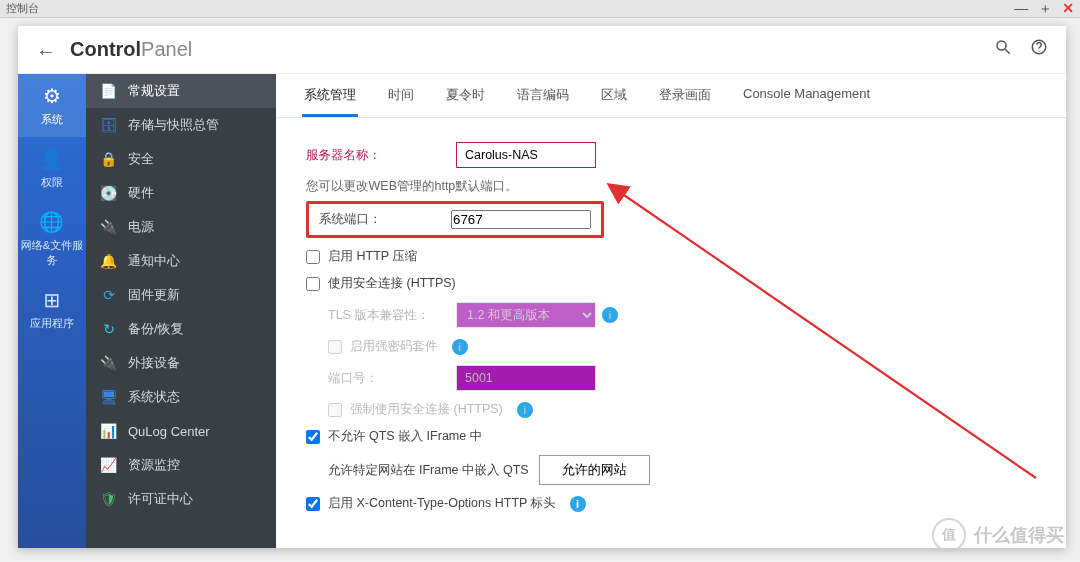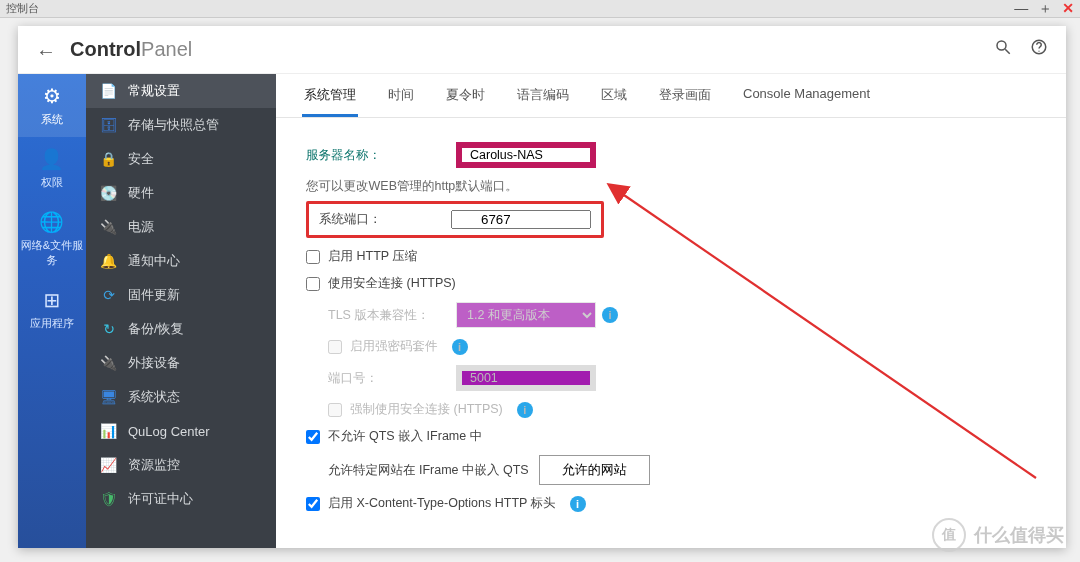--- a/index.html
+++ b/index.html
@@ -29,22 +29,22 @@
   .sidenav .sicon { width:18px; height:18px; display:inline-flex; align-items:center; justify-content:center; font-size:14px; border-radius:3px; }
   
   .main { flex:1; background:#fff; position:relative; display:flex; flex-direction:column; min-width:0; }
   .tabs { display:flex; gap:28px; padding:0 26px; border-bottom:1px solid #e4e4e4; font-size:13px; color:#555; }
   .tabs .tab { padding:12px 2px 10px; cursor:pointer; }
   .tabs .tab.active { color:#222; border-bottom:3px solid #2176d2; font-weight:500; }
   .content { flex:1; overflow-y:auto; padding:16px 30px 20px 30px; font-size:12.5px; color:#444; position:relative; }
   .content::-webkit-scrollbar { width:10px; }
   .content::-webkit-scrollbar-thumb { background:#c8c8c8; border-radius:5px; }
   .row { display:flex; align-items:center; margin:8px 0; }
-  .row label.lab { width:150px; color:#0f766e; }
-  .row input[type=text] { height:26px; border:6px solid #be185d; padding:0 8px; font-size:12.5px; width:140px; }
+  .row label.lab { width:150px; color:#be185d; }
+  .row input[type=text] { height:26px; border:1px solid #be185d; padding:0 8px; font-size:12.5px; width:140px; }
   .hint { color:#666; margin:10px 0 6px; }
   .highlight-box { border:3px solid #e03030; padding:6px 10px; display:inline-flex; align-items:center; border-radius:2px; }
   .highlight-box label.lab { width:132px; }
   .chk-row { display:flex; align-items:center; gap:8px; margin:10px 0; }
   .chk-row input[type=checkbox] { width:14px; height:14px; }
   .indent { margin-left:22px; }
   .disabled, .disabled * { color:#b9b9b9 !important; }
   .disabled input[type=text], .disabled select { background:#a21caf; color:#b9b9b9; border-color:#ddd; }
   select { height:26px; border:1px solid #bbb; background:#fff; font-size:12.5px; width:140px; padding:0 6px; }
   .info-ic { display:inline-flex; width:16px; height:16px; border-radius:50%; background:#2aa7ea; color:#fff; font-size:11px; align-items:center; justify-content:center; margin-left:6px; font-weight:bold; }
@@ -170,21 +170,21 @@
 
           <div class="row">
             <label class="lab">服务器名称：</label>
             <input type="text" value="Carolus-NAS" style="">
           </div>
 
           <div class="hint">您可以更改WEB管理的http默认端口。</div>
 
           <div class="highlight-box">
             <label class="lab">系统端口：</label>
-            <input type="text" style="width: 140px; padding-left: 28px;" value="6767">
+            <input type="text" style="width: 140px;" value="6767">
           </div>
 
           <div class="chk-row">
             <input type="checkbox" style="">
             <span>启用 HTTP 压缩</span>
           </div>
 
           <div class="chk-row">
             <input type="checkbox" style="">
             <span>使用安全连接 (HTTPS)</span>

